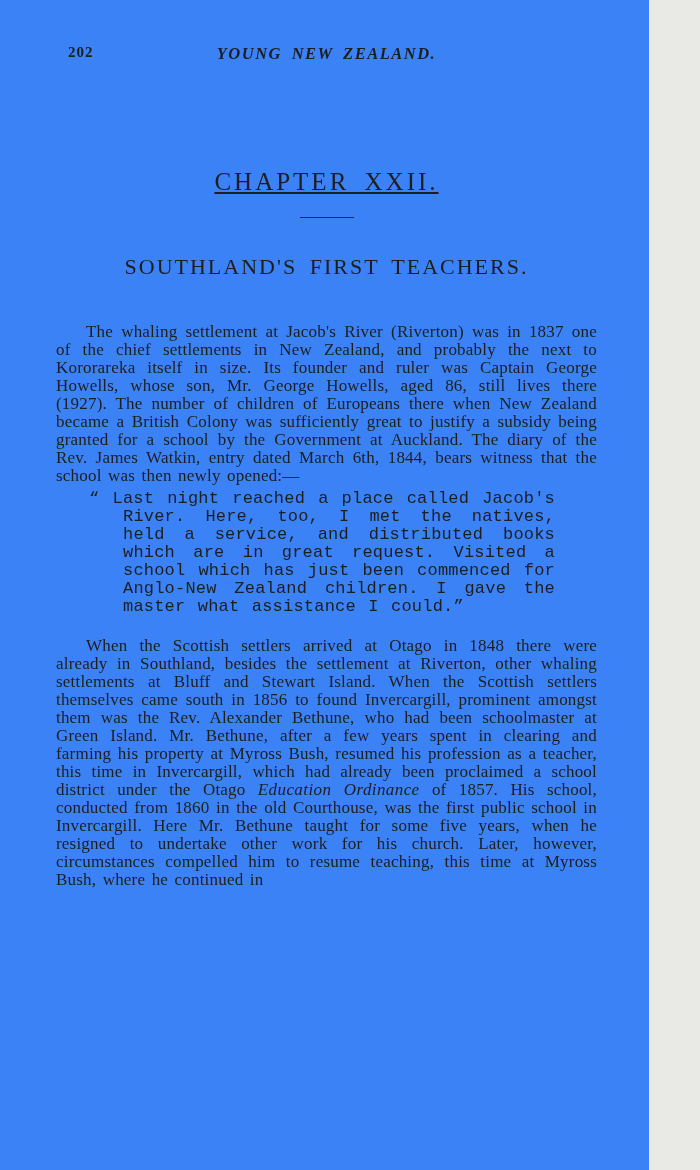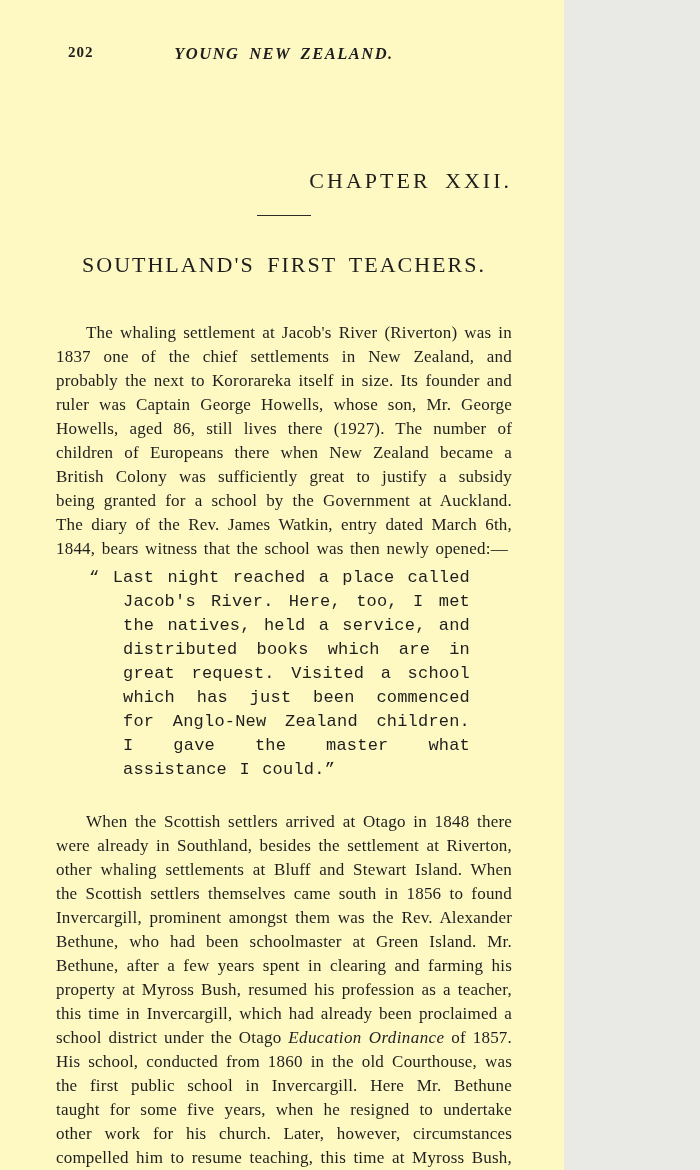--- a/index.html
+++ b/index.html
@@ -3,24 +3,24 @@
 <meta charset="utf-8">
 <style>
   html, body {
     margin: 0;
     padding: 0;
     background: #e9e9e6;
   }
   .page {
     position: relative;
     box-sizing: border-box;
-    width: 564px;
+    width: 649px;
     height: 1170px;
     margin: 0;
-    background: #fef9c3;
+    background: #3b82f6;
     color: #1e1e1e;
     font-family: "Liberation Serif", "DejaVu Serif", serif;
     padding: 44px 52px 0 56px;
     overflow: hidden;
   }
   .page-header {
     position: relative;
     height: 22px;
   }
   .page-num {
@@ -36,61 +36,62 @@
     text-align: center;
     font-style: italic;
     font-weight: 600;
     font-size: 16.5px;
     letter-spacing: 1.5px;
     word-spacing: 4px;
     font-family: Liberation Serif, serif;
   }
   h1.chapter {
     margin: 102px 0 0 0;
-    text-align: right;
+    text-align: center;
     font-weight: normal;
-    font-size: 22px;
+    font-size: 25px;
     letter-spacing: 3px;
     word-spacing: 6px;
+    text-decoration: underline;
   }
   .divider {
     width: 54px;
     border-top: 1.5px solid #2b2b2b;
     margin: 21px auto 0 auto;
   }
   h2.section {
     margin: 36px 0 0 0;
     text-align: center;
     font-weight: normal;
     font-size: 22px;
     letter-spacing: 2px;
     word-spacing: 5px;
   }
   .body-text p {
     font-size: 17px;
-    line-height: 24px;
+    line-height: 18px;
     text-align: justify;
     word-spacing: 2px;
     letter-spacing: 0.2px;
     margin: 0;
   }
   p.first {
     margin-top: 43px;
   }
   p.indent {
     text-indent: 30px;
   }
   p.quote {
     margin: 5px 42px 5px 33px;
     padding-left: 34px;
     text-indent: -34px;
     font-family: Liberation Mono, monospace;
   }
   p.para3 {
-    margin-top: 28px;
+    margin-top: 21px;
   }
   i.inline-italic {
     font-style: italic;
     letter-spacing: 0.4px;
   }
 </style>
 </head>
 <body>
 
 <div class="page">

